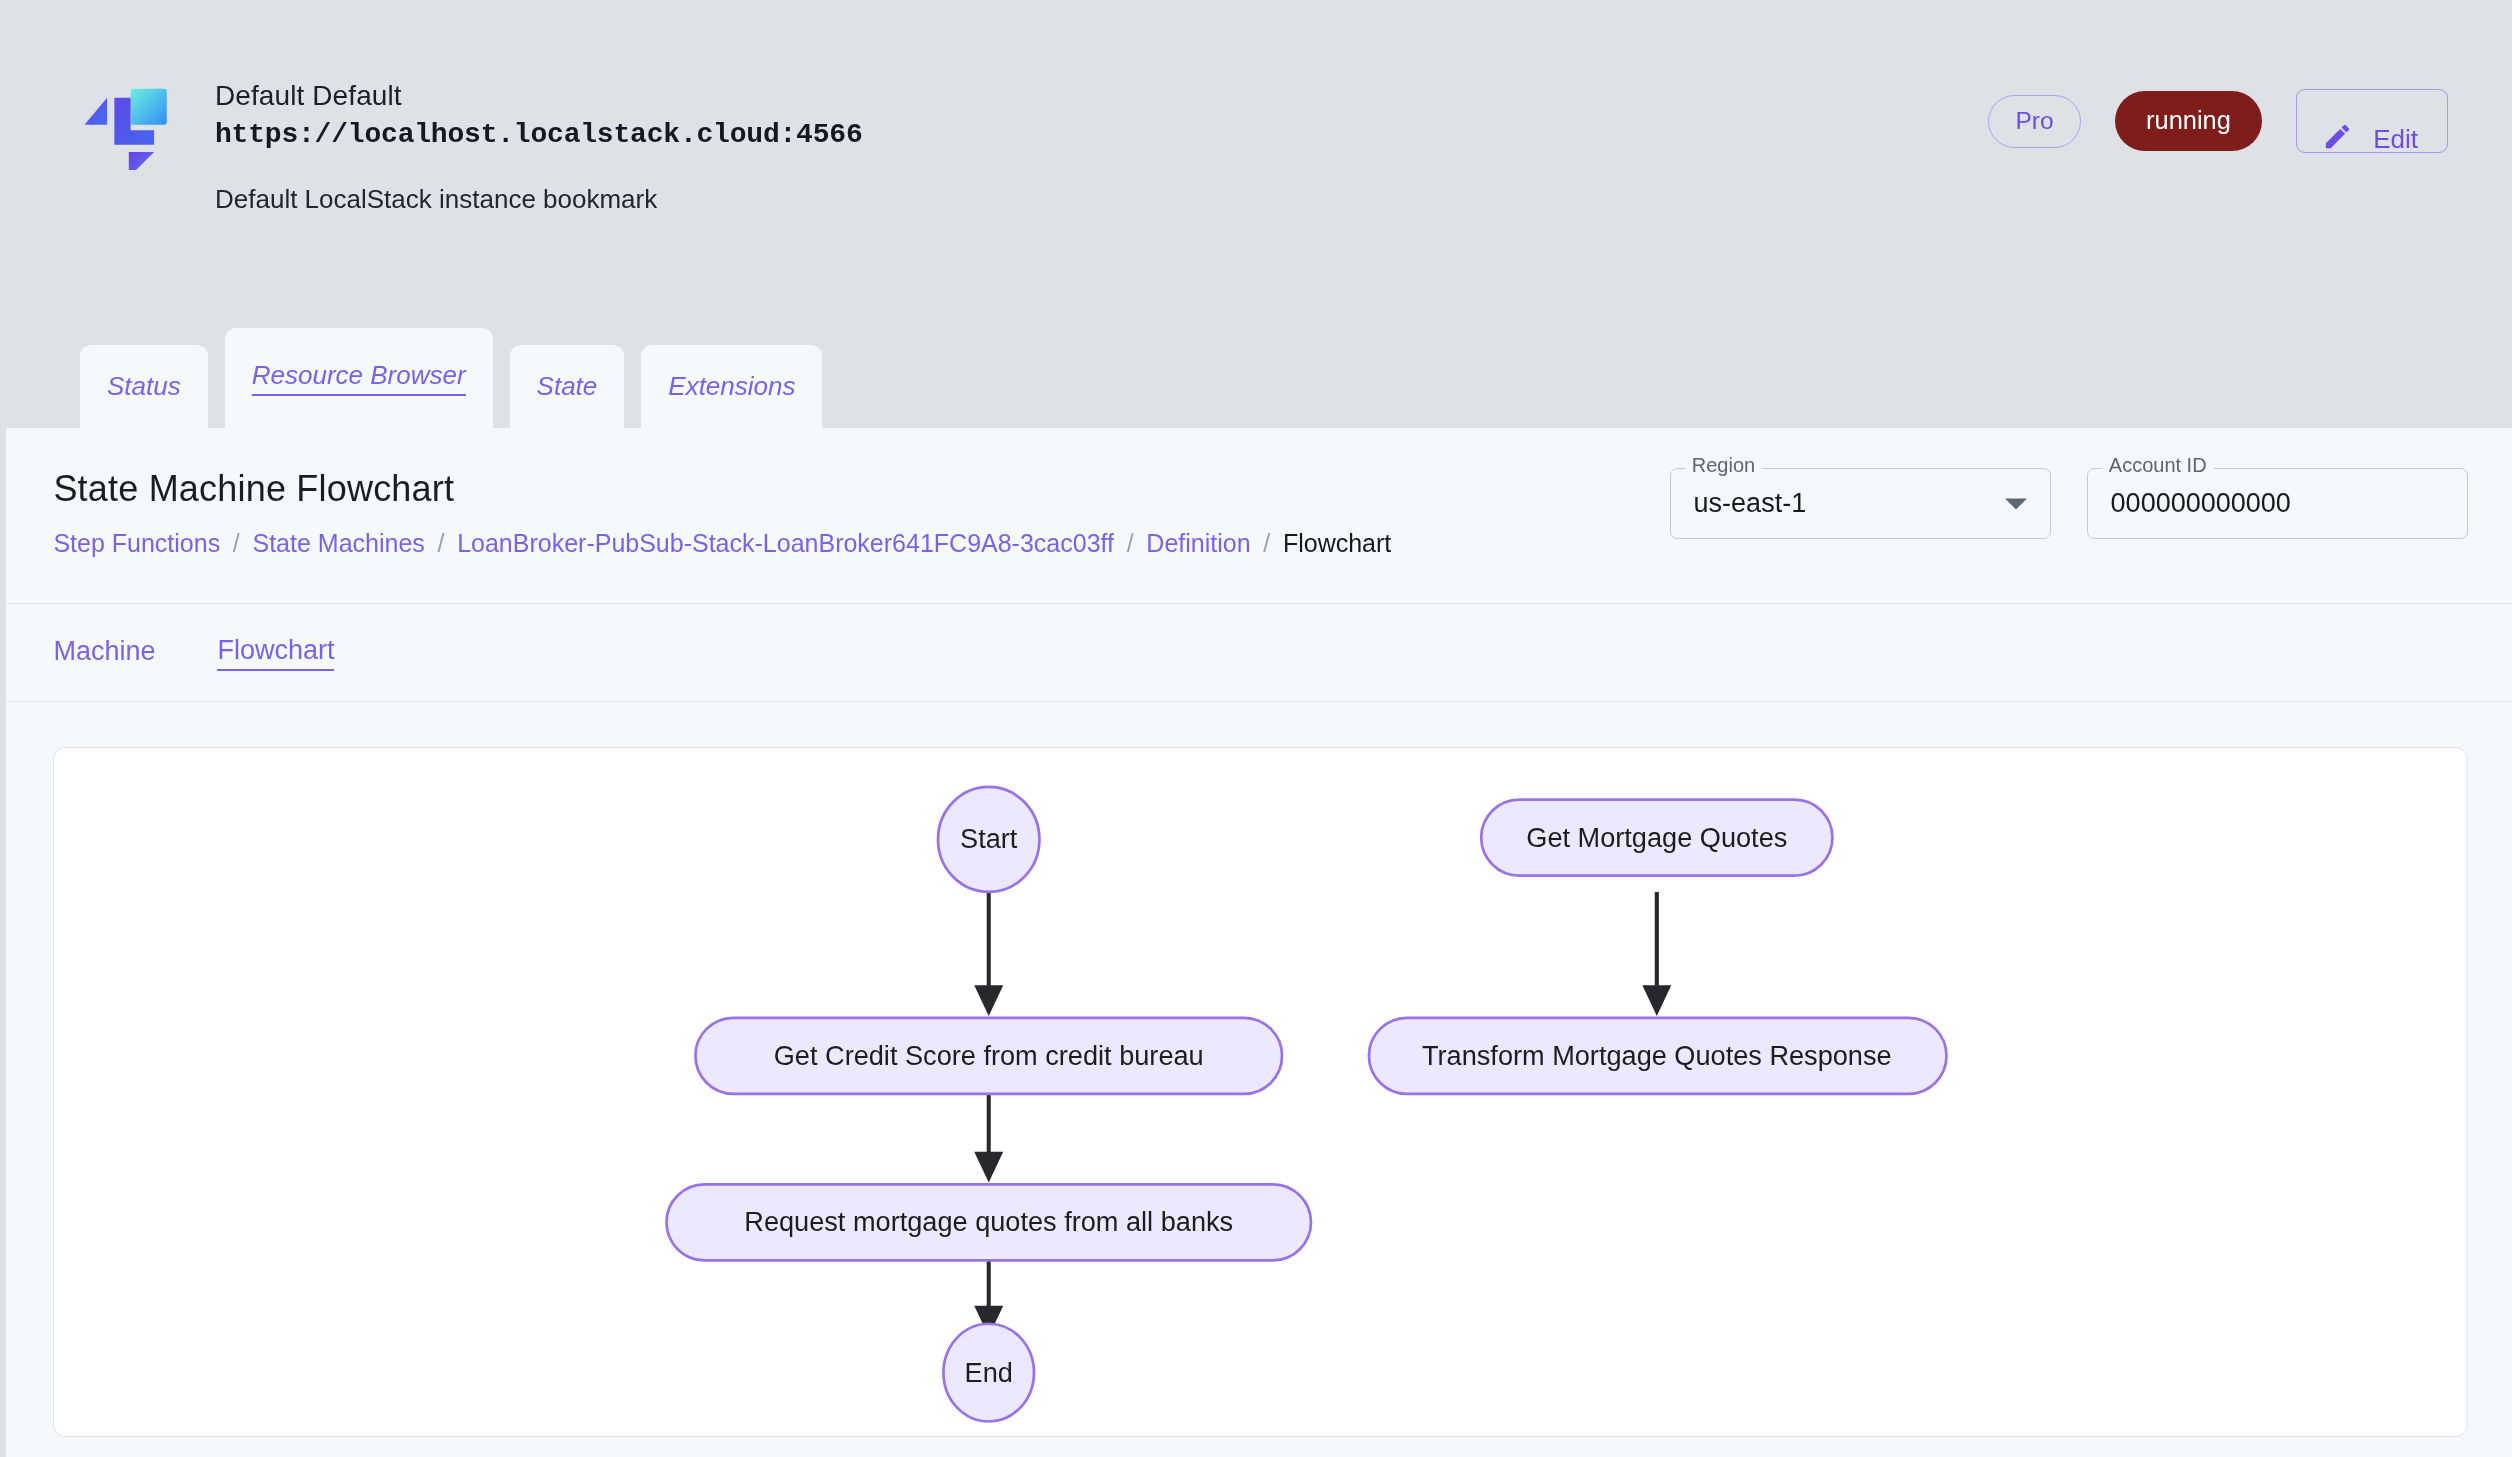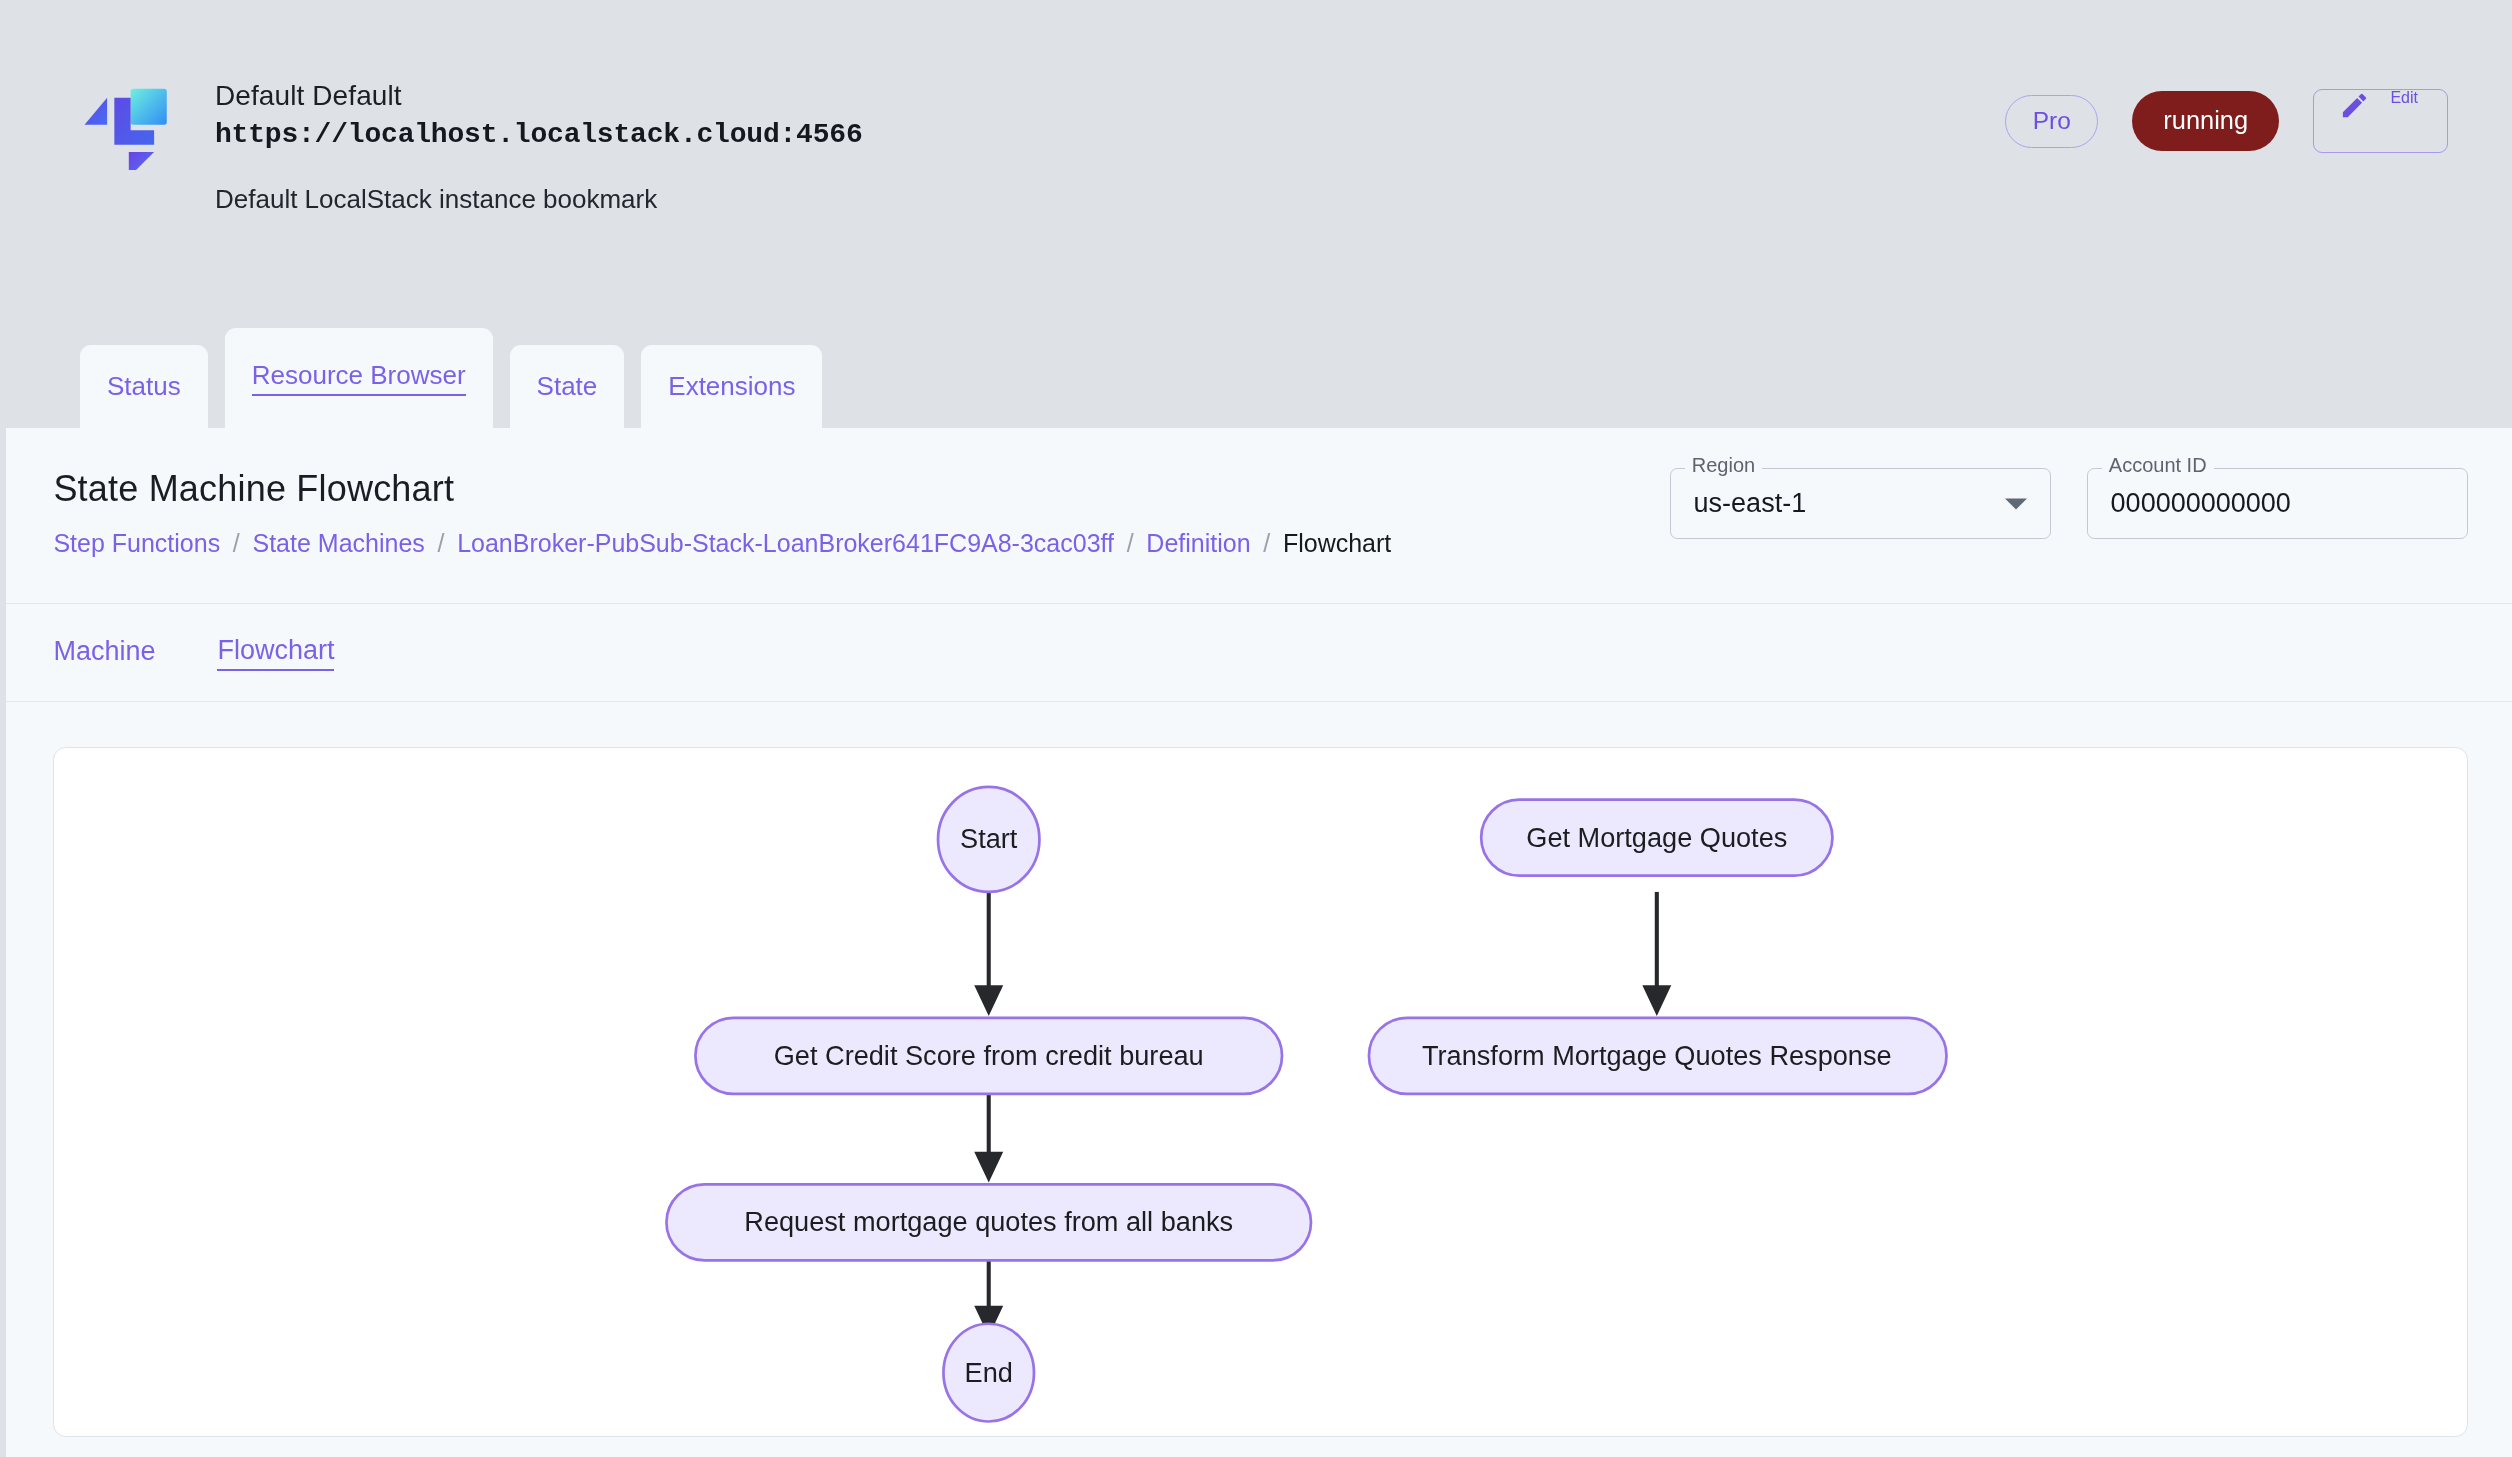--- a/index.html
+++ b/index.html
@@ -50,35 +50,36 @@
   }
   .chip-running {
     background: #7f1d1d; color: #ffffff; border-radius: 906px;
     height: 60px; padding: 0 31px; display: flex; align-items: center;
     justify-content: center; font-size: 25.4px; line-height: 1; cursor: pointer;
     border: none;
   }
   .btn-edit {
     border: 1.8px solid #a998ec; color: #6c4ee0; background: transparent;
     border-radius: 9px; height: 64px; padding: 0 29px 0 25.4px;
-    display: flex; align-items: flex-start; gap: 20px;
-    font-size: 16px; line-height: 1; cursor: pointer;
+    display: flex; align-items: flex-end; gap: 20px;
+    font-size: 26px; line-height: 1; cursor: pointer;
   }
   .btn-edit svg { width: 31px; height: 31px; display: block; }
 
   
   .tabs {
     position: absolute; left: 80px; bottom: 0; display: flex; align-items: flex-end;
     gap: 17px; height: 100px;
   }
   .tab {
     background: #f6f9fb; border-radius: 11px 11px 0 0;
     height: 83px; padding: 12px 27px; display: flex; align-items: center;
     justify-content: center; color: #7b61e8; font-size: 26px; cursor: pointer;
     position: relative;
+    font-style: italic;
   }
   .tab.active { height: 100px; }
   .tab.active .tab-label {
     border-bottom: 2.7px solid #7b61e8; padding-bottom: 2.7px;
   }
 
   
   .content {
     position: absolute; left: 6.4px; top: 428px; right: 0; bottom: 0;
     background: #f6f9fb;

